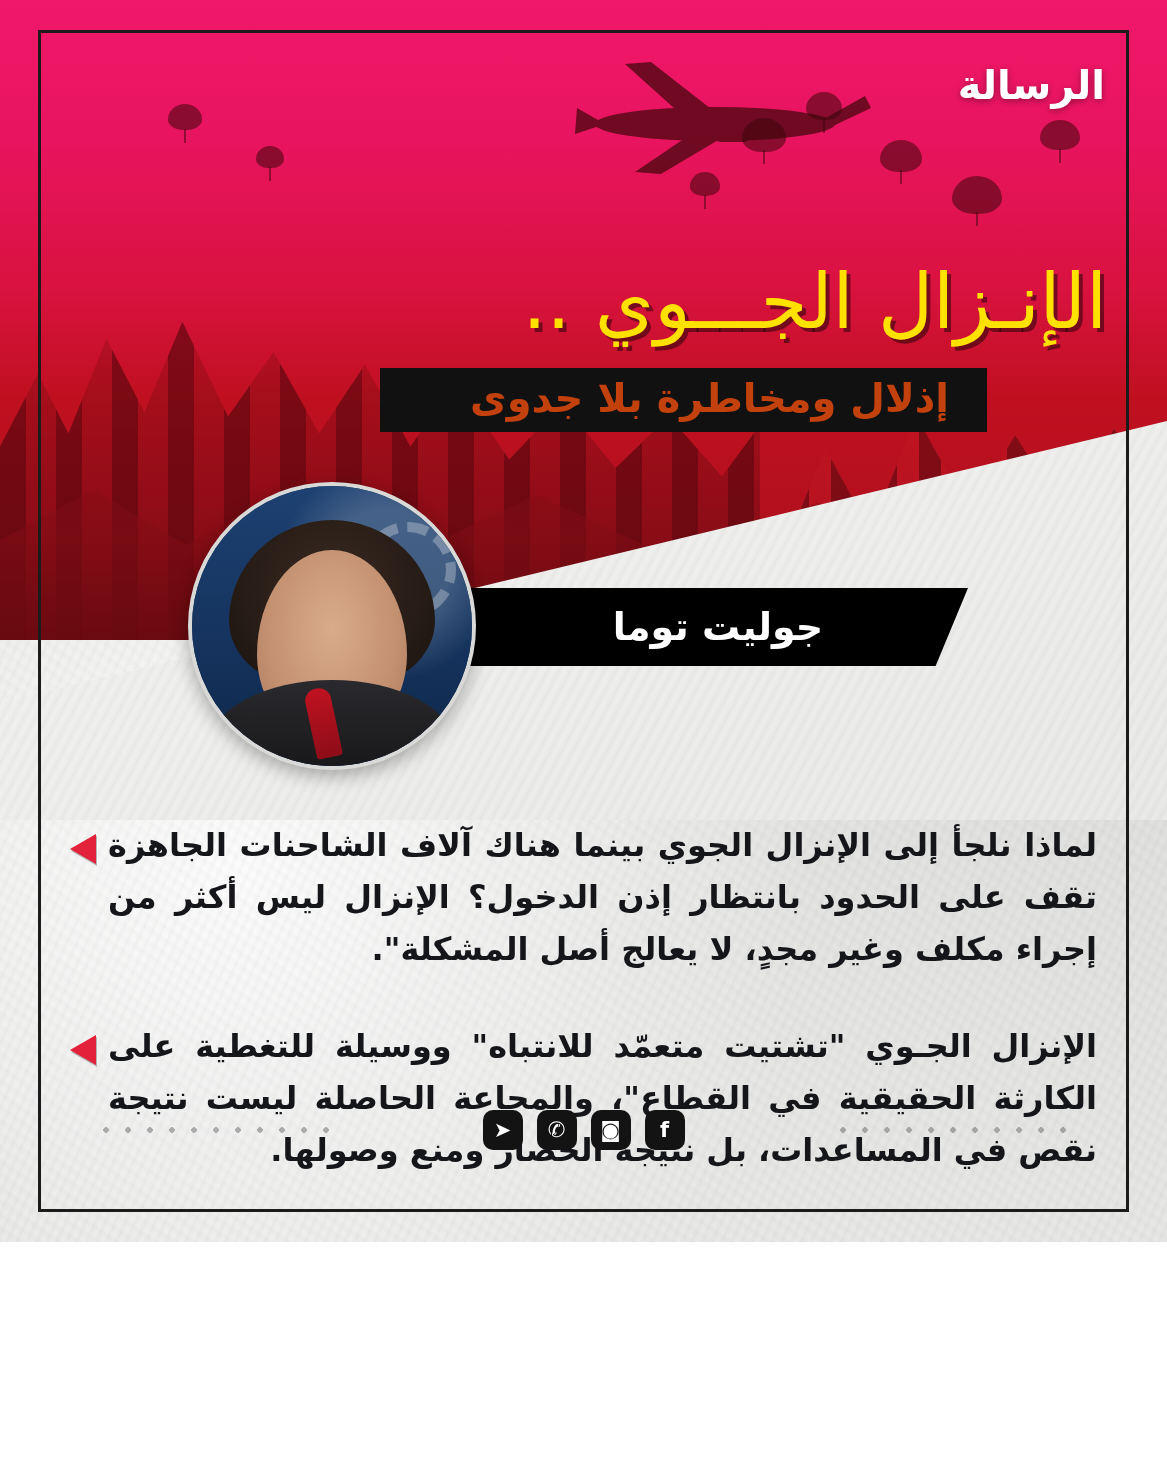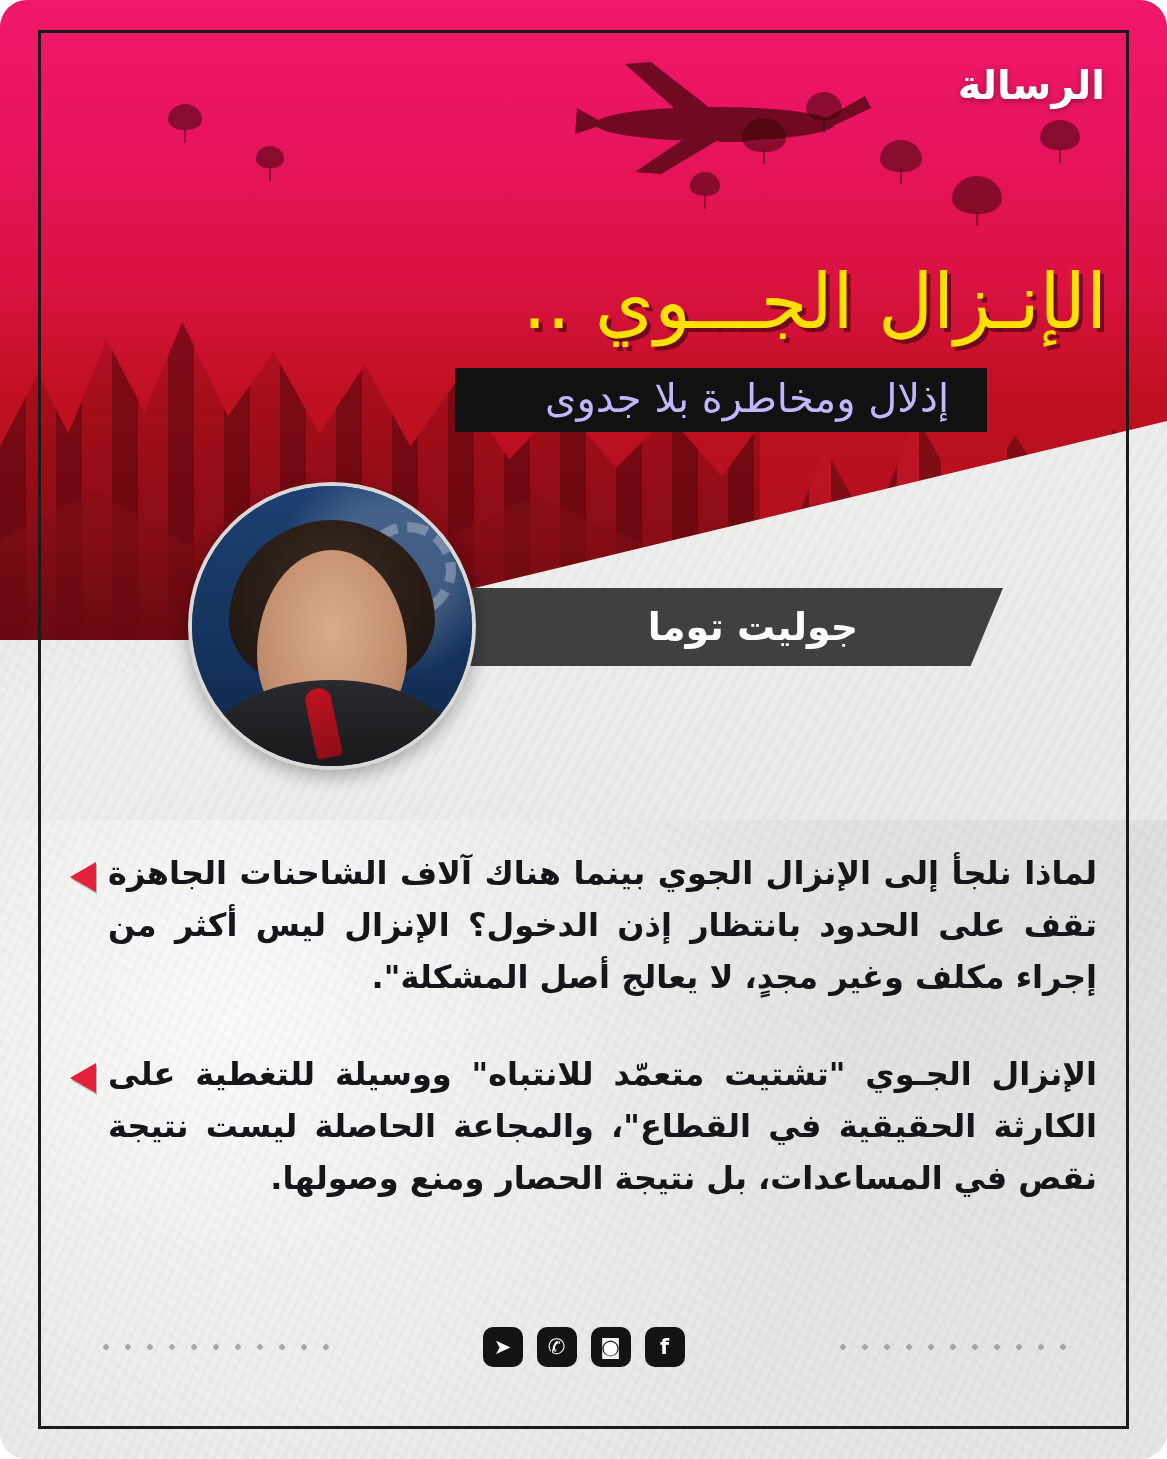--- a/index.html
+++ b/index.html
@@ -5,24 +5,23 @@
   * { box-sizing: border-box; margin: 0; padding: 0; }
   html, body {
     width: 1167px; height: 1459px;
     font-family: "DejaVu Sans", "Liberation Sans", sans-serif;
     background: #ffffff;
     overflow: hidden;
   }
 
   .poster {
     position: relative;
-    width: 1167px; height: 1459px;
+    width: 1167px; height: 1242px;
     background: #e8e8e6;
     overflow: hidden;
-    border-radius: 27px;
   }
 
   
   .paper-bg {
     position: absolute; inset: 0;
     background:
       radial-gradient(circle at 20% 70%, rgba(255,255,255,0.9) 0%, rgba(230,230,228,0.6) 45%, rgba(215,215,213,0.5) 100%),
       linear-gradient(160deg, #f2f2f0 0%, #e4e4e2 40%, #dedede 70%, #f0f0ee 100%);
   }
   .paper-bg::after {
@@ -104,22 +103,22 @@
     position: absolute; right: 60px; top: 262px; z-index: 8;
     text-align: right; width: 1000px;
   }
   .headline .h1 {
     font-size: 76px; font-weight: normal; color: #ffe100;
     text-shadow: 4px 4px 0 rgba(0,0,0,.45);
     line-height: 1.05; letter-spacing: -1px;
   }
   .subline {
     position: absolute; right: 180px; top: 368px; z-index: 8;
-    background: #111; color: #c4b5fd;
-    font-size: 40px; font-weight: normal;
+    background: #111; color: #c2410c;
+    font-size: 40px; font-weight: bold;
     padding: 8px 38px 12px 90px;
     line-height: 1.1;
   }
 
   
   .portrait-wrap {
     position: absolute; left: 188px; top: 482px; width: 288px; height: 288px;
     border-radius: 50%; z-index: 12;
     border: 4px solid #d9d9d7;
     overflow: hidden;
@@ -155,43 +154,43 @@
     border-radius: 50% 50% 0 0 / 70% 70% 0 0;
   }
   .mic {
     position:absolute; left: 118px; bottom: 8px; width: 26px; height: 70px;
     background: linear-gradient(180deg,#c01220 0%, #8d0d18 100%);
     border-radius: 12px 12px 3px 3px; transform: rotate(-12deg);
   }
 
   
   .name-ribbon {
-    position: absolute; left: 463px; top: 588px; z-index: 11;
+    position: absolute; left: 428px; top: 588px; z-index: 11;
     width: 540px; height: 78px;
-    background: #404040;
+    background: #000000;
     clip-path: polygon(0% 0%, 100% 0%, 94% 100%, 0% 100%);
     display: flex; align-items: center; justify-content: center;
   }
   .name-ribbon span {
     color:#fff; font-size: 38px; font-weight: bold; padding-left: 40px;
   }
   .role-ribbon {
     position: absolute; left: 440px; top: 670px; z-index: 11;
     width: 500px; height: 58px;
     background: #1a1a1a;
     clip-path: polygon(0% 0%, 100% 0%, 92% 100%, 0% 100%);
     display:flex; align-items:center; justify-content:center;
   }
   .role-ribbon span { color:#f0f0f0; font-size: 22px; padding-left: 28px; }
 
   
   .quotes { position: absolute; left: 70px; right: 70px; top: 820px; z-index: 6; }
   .quote {
     display: flex; flex-direction: row-reverse; align-items: flex-start;
-    gap: 12px; margin-bottom: 46px; margin-top: 28px;
+    gap: 12px; margin-bottom: 46px;
   }
   .bullet {
     flex: 0 0 auto; margin-top: 14px;
     width: 0; height: 0;
     border-top: 15px solid transparent;
     border-bottom: 15px solid transparent;
     border-right: 26px solid #e3213a;
     filter: drop-shadow(1px 2px 0 rgba(0,0,0,.25));
   }
   .quote-text {

